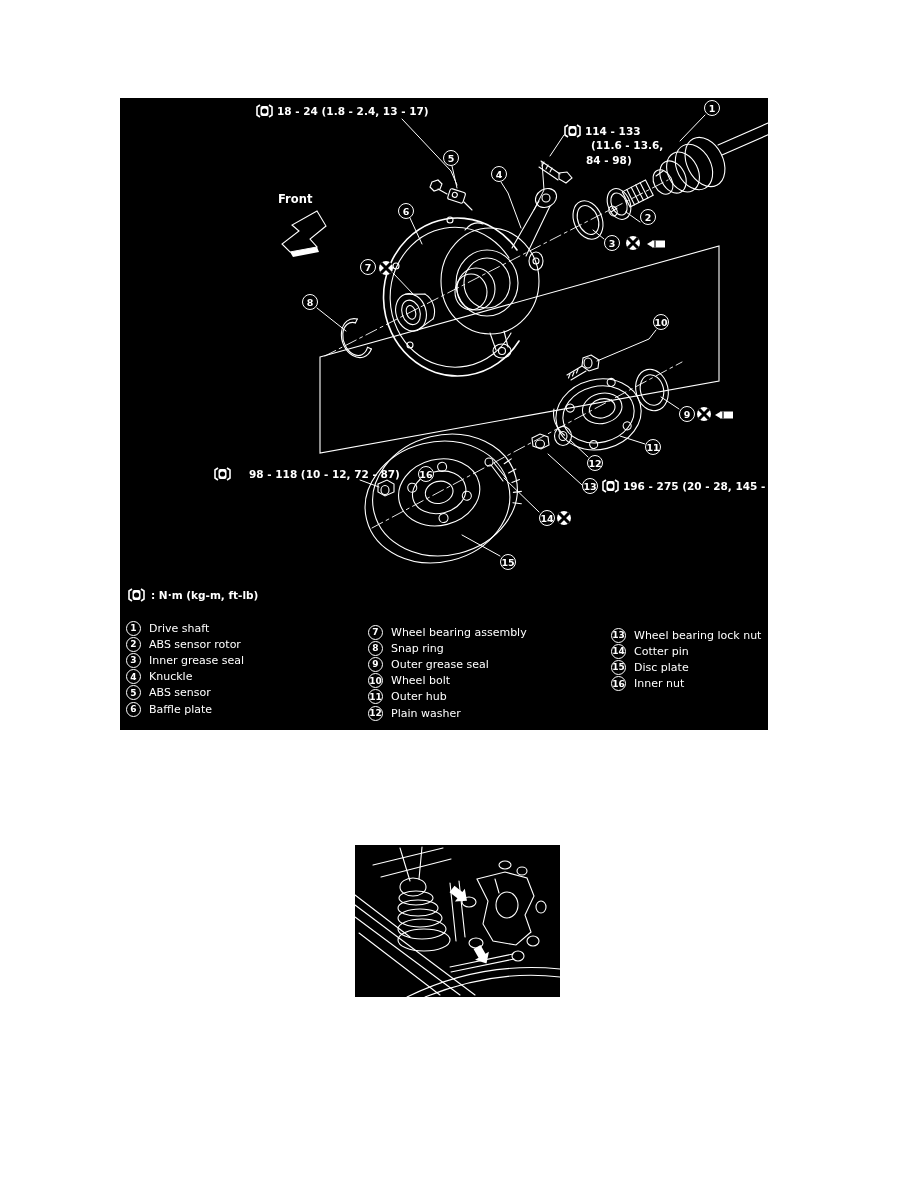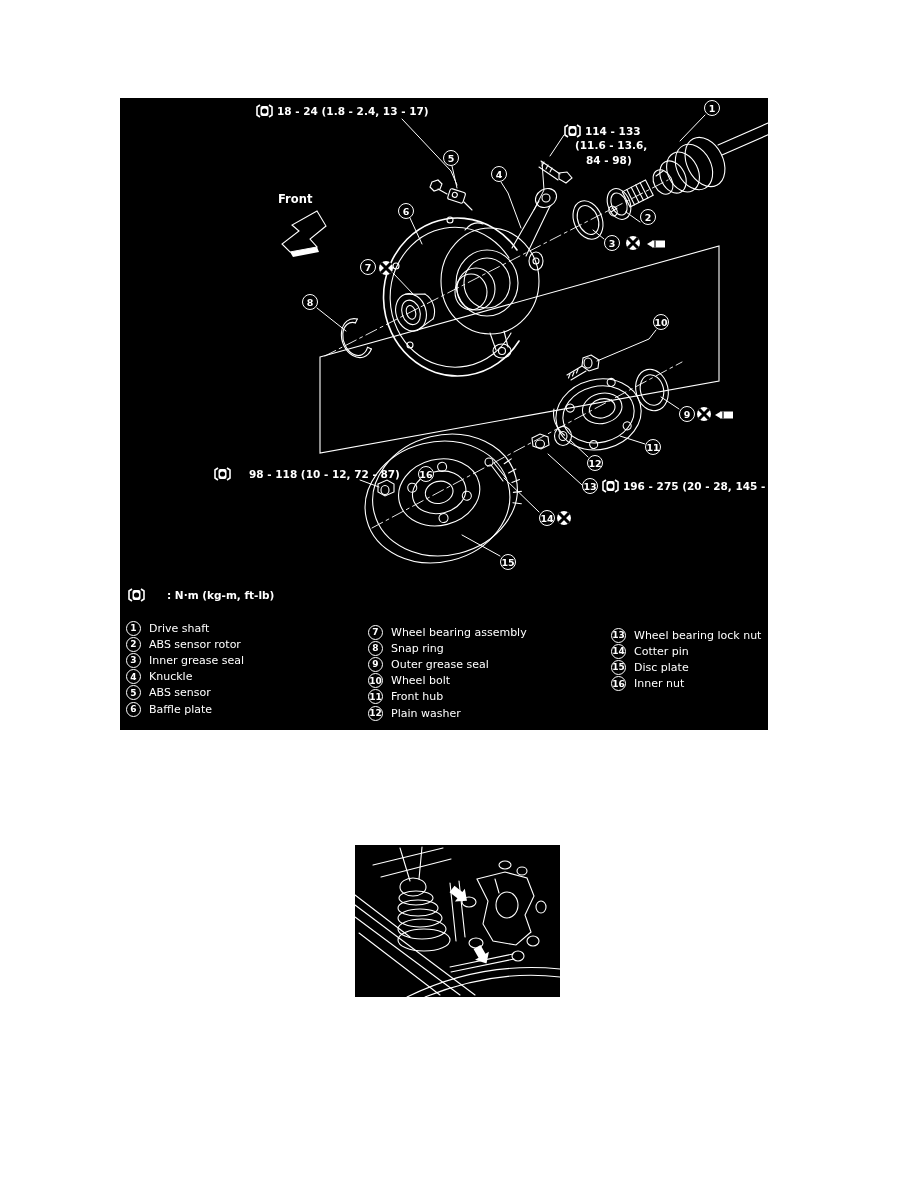--- a/index.html
+++ b/index.html
@@ -14,21 +14,21 @@
   .co{box-sizing:border-box;width:16px;height:16px;border:1.3px solid #fff;border-radius:50%;
       color:#fff;font-size:9.5px;font-weight:700;display:flex;align-items:center;
       justify-content:center;background:#000;flex:0 0 auto;}
   .co.d{position:absolute;transform:translate(-50%,-50%);}
   .xicon,.gicon{position:absolute;transform:translate(-50%,-50%);line-height:0;}
   .front{font-size:11.5px;font-weight:700;}
   .tstack{line-height:15px;}
   .legend-col{position:absolute;}
   .lrow{height:16.2px;display:flex;align-items:center;gap:8px;color:#fff;font-size:11px;}
   .lrow .co{width:15px;height:15px;font-size:9px;}
-  .unit{display:flex;align-items:center;gap:22px;color:#fff;font-size:10.5px;font-weight:700;}
+  .unit{display:flex;align-items:center;gap:6px;color:#fff;font-size:10.5px;font-weight:700;}
 </style>
 </head>
 <body>
 
 <div class="page">
 
   <div class="fig fig-main">
 
     <svg class="art" width="680" height="632" viewBox="0 0 680 632">
       <g stroke="#fff" fill="none" stroke-width="1.1" stroke-linecap="round">
@@ -220,21 +220,21 @@
 
     <div class="ov" style="left:444px;top:26px;">
       <div class="trow">
         <svg width="17" height="14" viewBox="0 0 17 14">
           <path d="M4,1 L1,3 L1,11 L4,13 M13,1 L16,3 L16,11 L13,13" stroke="#fff" fill="none" stroke-width="1.6"></path>
           <rect x="4.5" y="2" width="8" height="10" rx="2" fill="#fff"></rect>
           <circle cx="8.5" cy="7" r="2.6" fill="#000"></circle>
         </svg>
         <span>114 - 133</span>
       </div>
-      <div class="trow tstack" style="margin-left:11px;">
+      <div class="trow tstack" style="margin-left:27px;">
         <span>(11.6 - 13.6,</span>
       </div>
       <div class="trow tstack" style="margin-left:22px;">
         <span>84 - 98)</span>
       </div>
     </div>
 
     <div class="ov front" style="left:158px;top:94px;">Front</div>
 
     <div class="ov trow" style="left:94px;top:368px;gap:18px;">
@@ -360,21 +360,21 @@
       <div class="lrow">
           <span class="co">9</span>
           <span>Outer grease seal</span>
         </div>
       <div class="lrow">
           <span class="co">10</span>
           <span>Wheel bolt</span>
         </div>
       <div class="lrow">
           <span class="co">11</span>
-          <span>Front hub</span>
+          <span>Outer hub</span>
         </div>
       <div class="lrow">
           <span class="co">12</span>
           <span>Plain washer</span>
         </div>
     </div>
 
     <div class="legend-col" style="left:491px;top:529px;">
       <div class="lrow">
           <span class="co">13</span>

